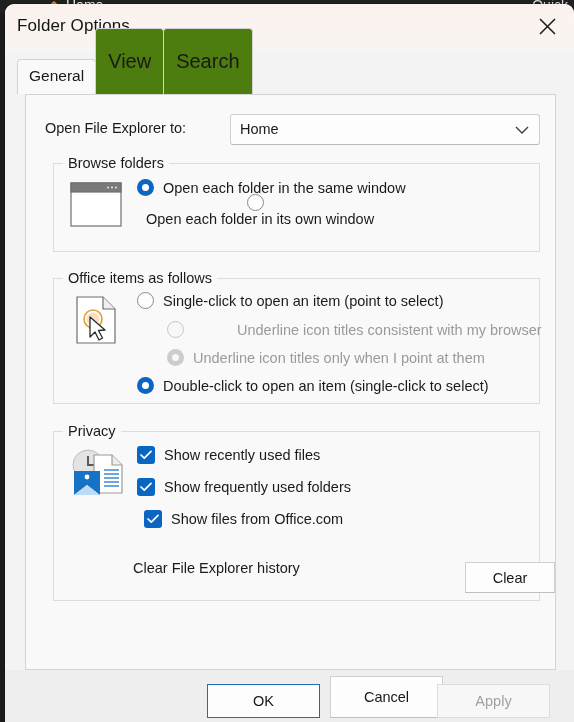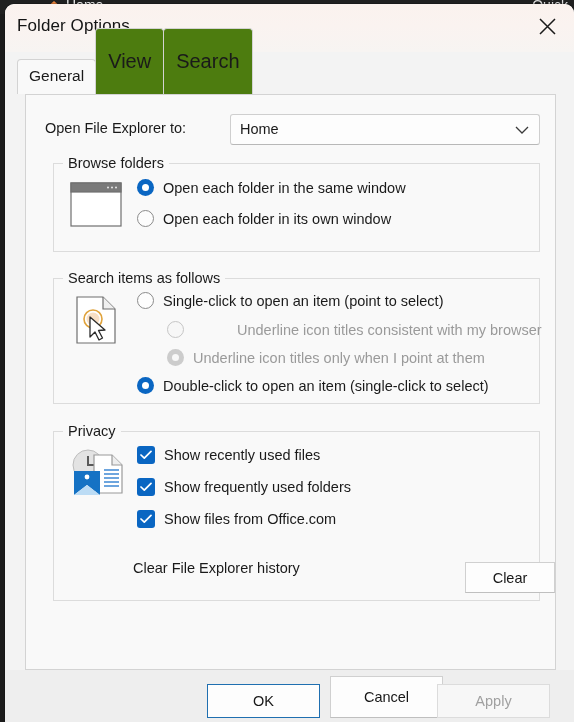--- a/index.html
+++ b/index.html
@@ -371,28 +371,28 @@
           <circle cx="38" cy="5.5" r="1" fill="#e8e8e8"></circle>
           <circle cx="42" cy="5.5" r="1" fill="#e8e8e8"></circle>
           <circle cx="46" cy="5.5" r="1" fill="#e8e8e8"></circle>
         </svg>
       </span>
 
       <div class="opt-row" style="left:83px; top:15px;">
         <span class="radio checked"></span>
         <span class="opt-label">Open each folder in the same window</span>
       </div>
-      <div class="opt-row" style="left:83px; top:46px;">
+      <div class="opt-row" style="left:83px; top:30px;flex-direction:column;">
         <span class="radio"></span>
         <span class="opt-label">Open each folder in its own window</span>
       </div>
     </div>
 
     <div class="groupbox" id="gb-click">
-      <span class="group-legend">Search items as follows</span>
+      <span class="group-legend">Office items as follows</span>
 
       <span class="illus" style="left:19px; top:16px;">
         <svg width="46" height="50" viewBox="0 0 46 50" aria-hidden="true">
           <path d="M4 2 H30 L42 14 V48 H4 Z" fill="#ffffff" stroke="#6f6f6f" stroke-width="1.2"></path>
           <path d="M30 2 V14 H42" fill="#f0f0f0" stroke="#6f6f6f" stroke-width="1.2"></path>
           <circle cx="20" cy="24" r="9" fill="none" stroke="#e0a33c" stroke-width="1.6"></circle>
           <circle cx="20" cy="24" r="6.5" fill="#f7d9ba" opacity="0.85"></circle>
           <path d="M17 22 L17 42 L22 37 L26 45 L29.5 43 L25.5 35.5 L32 35 Z" fill="#ffffff" stroke="#2b2b2b" stroke-width="1.3" stroke-linejoin="round"></path>
         </svg>
       </span>
@@ -448,21 +448,21 @@
 
       <div class="opt-row" style="left:83px; top:46px;">
         <span class="checkbox">
           <svg width="12" height="10" viewBox="0 0 12 10" aria-hidden="true">
             <path d="M1 5 L4.3 8.2 L11 1.4" stroke="#ffffff" stroke-width="1.7" fill="none" stroke-linecap="round" stroke-linejoin="round"></path>
           </svg>
         </span>
         <span class="opt-label">Show frequently used folders</span>
       </div>
 
-      <div class="opt-row" style="left:83px; top:78px;">
+      <div class="opt-row" style="left:90px; top:78px;">
         <span class="checkbox">
           <svg width="12" height="10" viewBox="0 0 12 10" aria-hidden="true">
             <path d="M1 5 L4.3 8.2 L11 1.4" stroke="#ffffff" stroke-width="1.7" fill="none" stroke-linecap="round" stroke-linejoin="round"></path>
           </svg>
         </span>
         <span class="opt-label">Show files from Office.com</span>
       </div>
 
       <div id="clear-history-label">Clear File Explorer history</div>
       <div class="btn" id="btn-clear">

